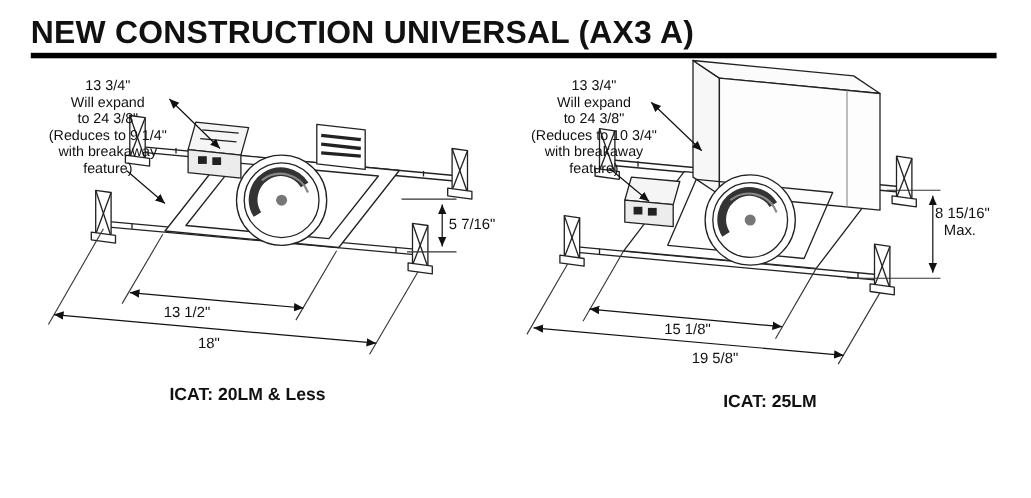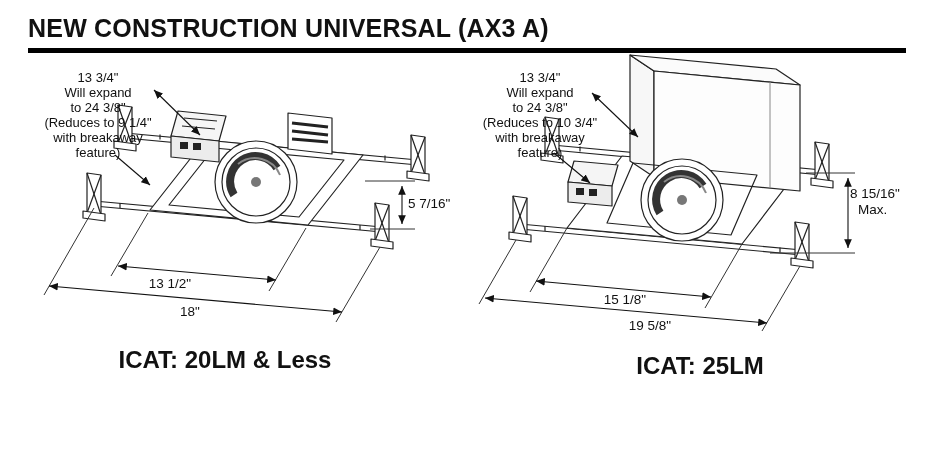--- a/index.html
+++ b/index.html
@@ -1,23 +1,23 @@
 <!DOCTYPE html>
 <html><head>
 <meta charset="utf-8">
 <style>
   *{margin:0;padding:0;box-sizing:border-box}
   html,body{width:937px;height:453px}
   body{position:relative;background:#fff;font-family:"Liberation Sans",sans-serif;color:#111;overflow:hidden}
-  .title{position:absolute;left:28px;top:14px;font-size:25px;font-weight:bold;letter-spacing:.2px;white-space:nowrap}
+  .title{position:absolute;left:28px;top:14px;font-size:29px;font-weight:bold;letter-spacing:.2px;white-space:nowrap}
   .rule{position:absolute;left:28px;top:48px;width:878px;height:5px;background:#000}
   .note{position:absolute;font-size:13px;line-height:15px;text-align:center}
   .dim-label{position:absolute;font-size:13.5px;white-space:nowrap}
   .dim-label.center{text-align:center;display:inline-block}
-  .caption{position:absolute;font-size:24px;font-weight:bold;text-align:center;line-height:27px}
+  .caption{position:absolute;font-size:16px;font-weight:bold;text-align:center;line-height:27px}
   svg{position:absolute}
   .ln{stroke:#222;stroke-width:1.2;fill:none;stroke-linejoin:round}
   .thin{stroke:#333;stroke-width:1;fill:none}
   .dim{stroke:#111;stroke-width:1.1;fill:none}
   .grille{stroke:#222;stroke-width:3;fill:none}
 </style>
 </head>
 <body>
 
 <div class="title">NEW CONSTRUCTION UNIVERSAL (AX3 A)</div>

